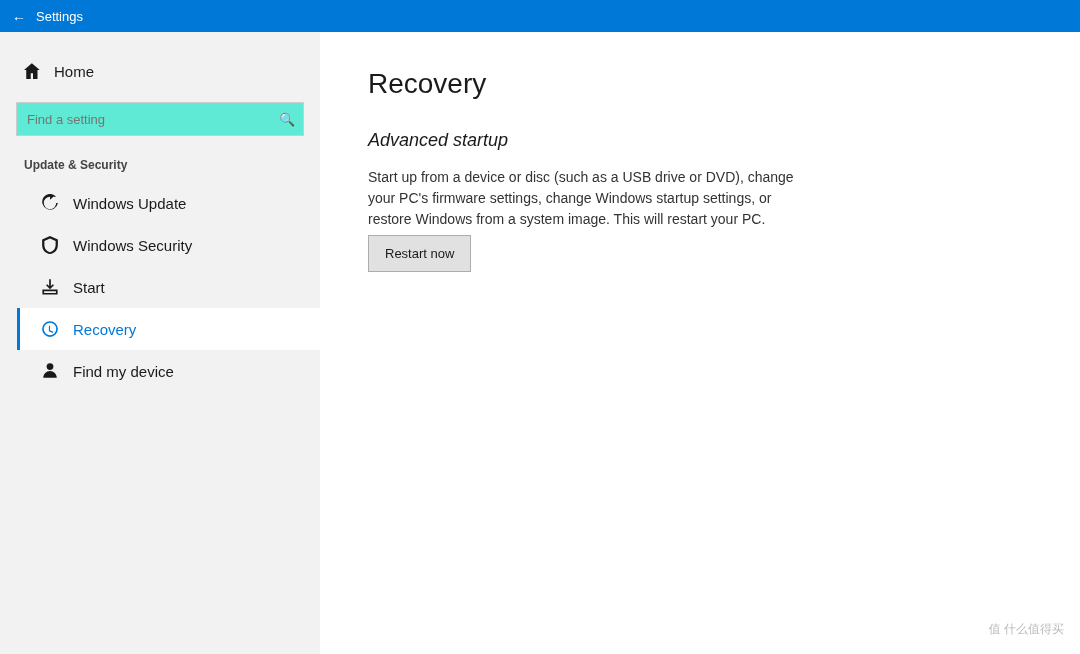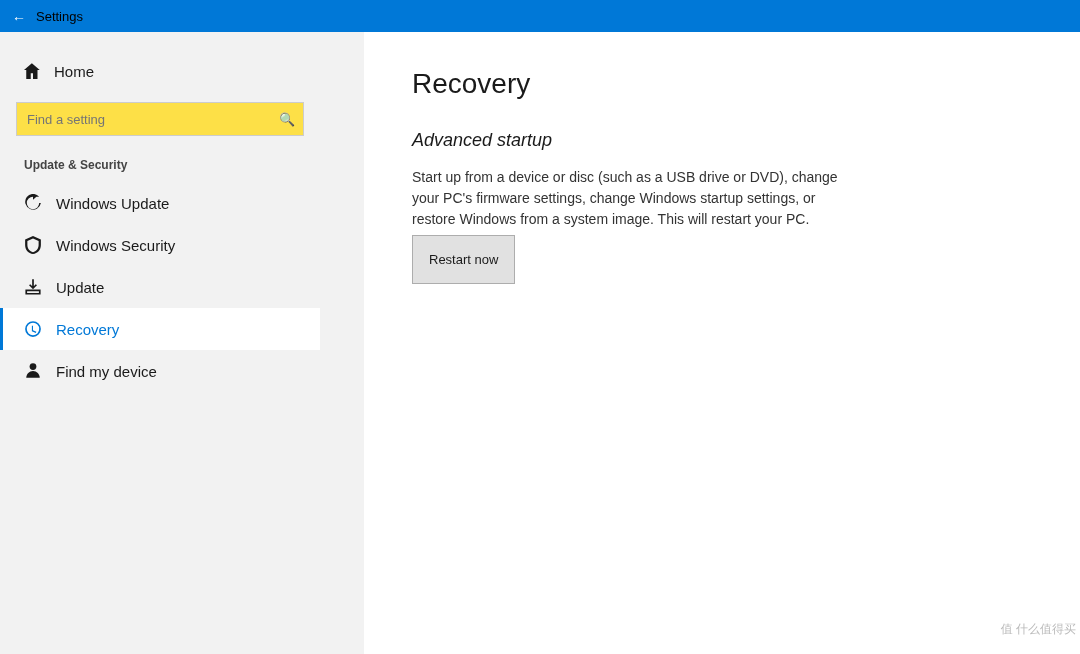--- a/index.html
+++ b/index.html
@@ -15,30 +15,29 @@
       gap: 10px;
       flex-shrink: 0;
     }
     .titlebar-back {
       color: white;
       font-size: 14px;
       cursor: pointer;
       user-select: none;
     }
     .titlebar-title {
-      color: #000000;
+      color: #ffffff;
       font-size: 13px;
       font-weight: 400;
     }
 
     
     .app-container {
       display: flex;
       height: calc(654px - 32px);
-      gap: 44px;
     }
 
     
     .sidebar {
       width: 320px;
       background: #f2f2f2;
       padding: 20px 0 0 0;
       flex-shrink: 0;
       overflow-y: auto;
     }
@@ -54,21 +53,21 @@
     }
 
     .search-container {
       margin: 12px 16px 18px 16px;
       position: relative;
     }
     .search-input {
       width: 100%;
       height: 34px;
       border: 1px solid #ccc;
-      background: #fde047;
+      background: #5eead4;
       padding: 0 30px 0 10px;
       font-size: 13px;
       color: #666;
       outline: none;
     }
     .search-icon-inner {
       position: absolute;
       right: 8px;
       top: 50%;
       transform: translateY(-50%);
@@ -85,20 +84,21 @@
 
     .sidebar-item {
       display: flex;
       align-items: center;
       gap: 14px;
       padding: 12px 24px;
       font-size: 15px;
       color: #1a1a1a;
       cursor: pointer;
       position: relative;
+      margin-left: 17px;
     }
     .sidebar-item.active {
       color: #0078d7;
       background: white;
     }
     .sidebar-item.active::before {
       content: '';
       position: absolute;
       left: 0;
       top: 0;
@@ -146,31 +146,31 @@
       line-height: 1.5;
       max-width: 430px;
       margin-bottom: 5px;
     }
 
     .btn-restart {
       background: #e1e1e1;
       border: 1px solid #adadad;
       color: #1a1a1a;
       font-size: 13px;
-      padding: 16px 16px;
+      padding: 10px 16px;
       cursor: pointer;
       outline: none;
       font-family: 'Segoe UI', sans-serif;
     }
 
     
     .watermark {
       position: fixed;
       bottom: 16px;
-      right: 4px;
+      right: 16px;
       font-size: 12px;
       color: #bbb;
       text-align: center;
     }
 
     
     .icon-svg {
       width: 18px;
       height: 18px;
     }
@@ -219,21 +219,21 @@
       </span>
       <span>Windows Security</span>
     </div>
 
     <div class="sidebar-item">
       <span class="sidebar-icon">
         <svg class="icon-svg" viewBox="0 0 16 16" fill="currentColor">
           <path d="M8 1v8M5 6l3 3 3-3M2 11h12v3H2z" fill="none" stroke="currentColor" stroke-width="1.5"></path>
         </svg>
       </span>
-      <span>Update</span>
+      <span>Start</span>
     </div>
 
 
     <div class="sidebar-item active">
       <span class="sidebar-icon">
         <svg class="icon-svg" viewBox="0 0 16 16" fill="#0078d7">
           <path d="M8 1a7 7 0 1 0 7 7A7 7 0 0 0 8 1zm0 12.5A5.5 5.5 0 1 1 13.5 8 5.5 5.5 0 0 1 8 13.5zM8 5v4l3 1.5-.5 1L7 10V5z"></path>
         </svg>
       </span>
       <span>Recovery</span>

